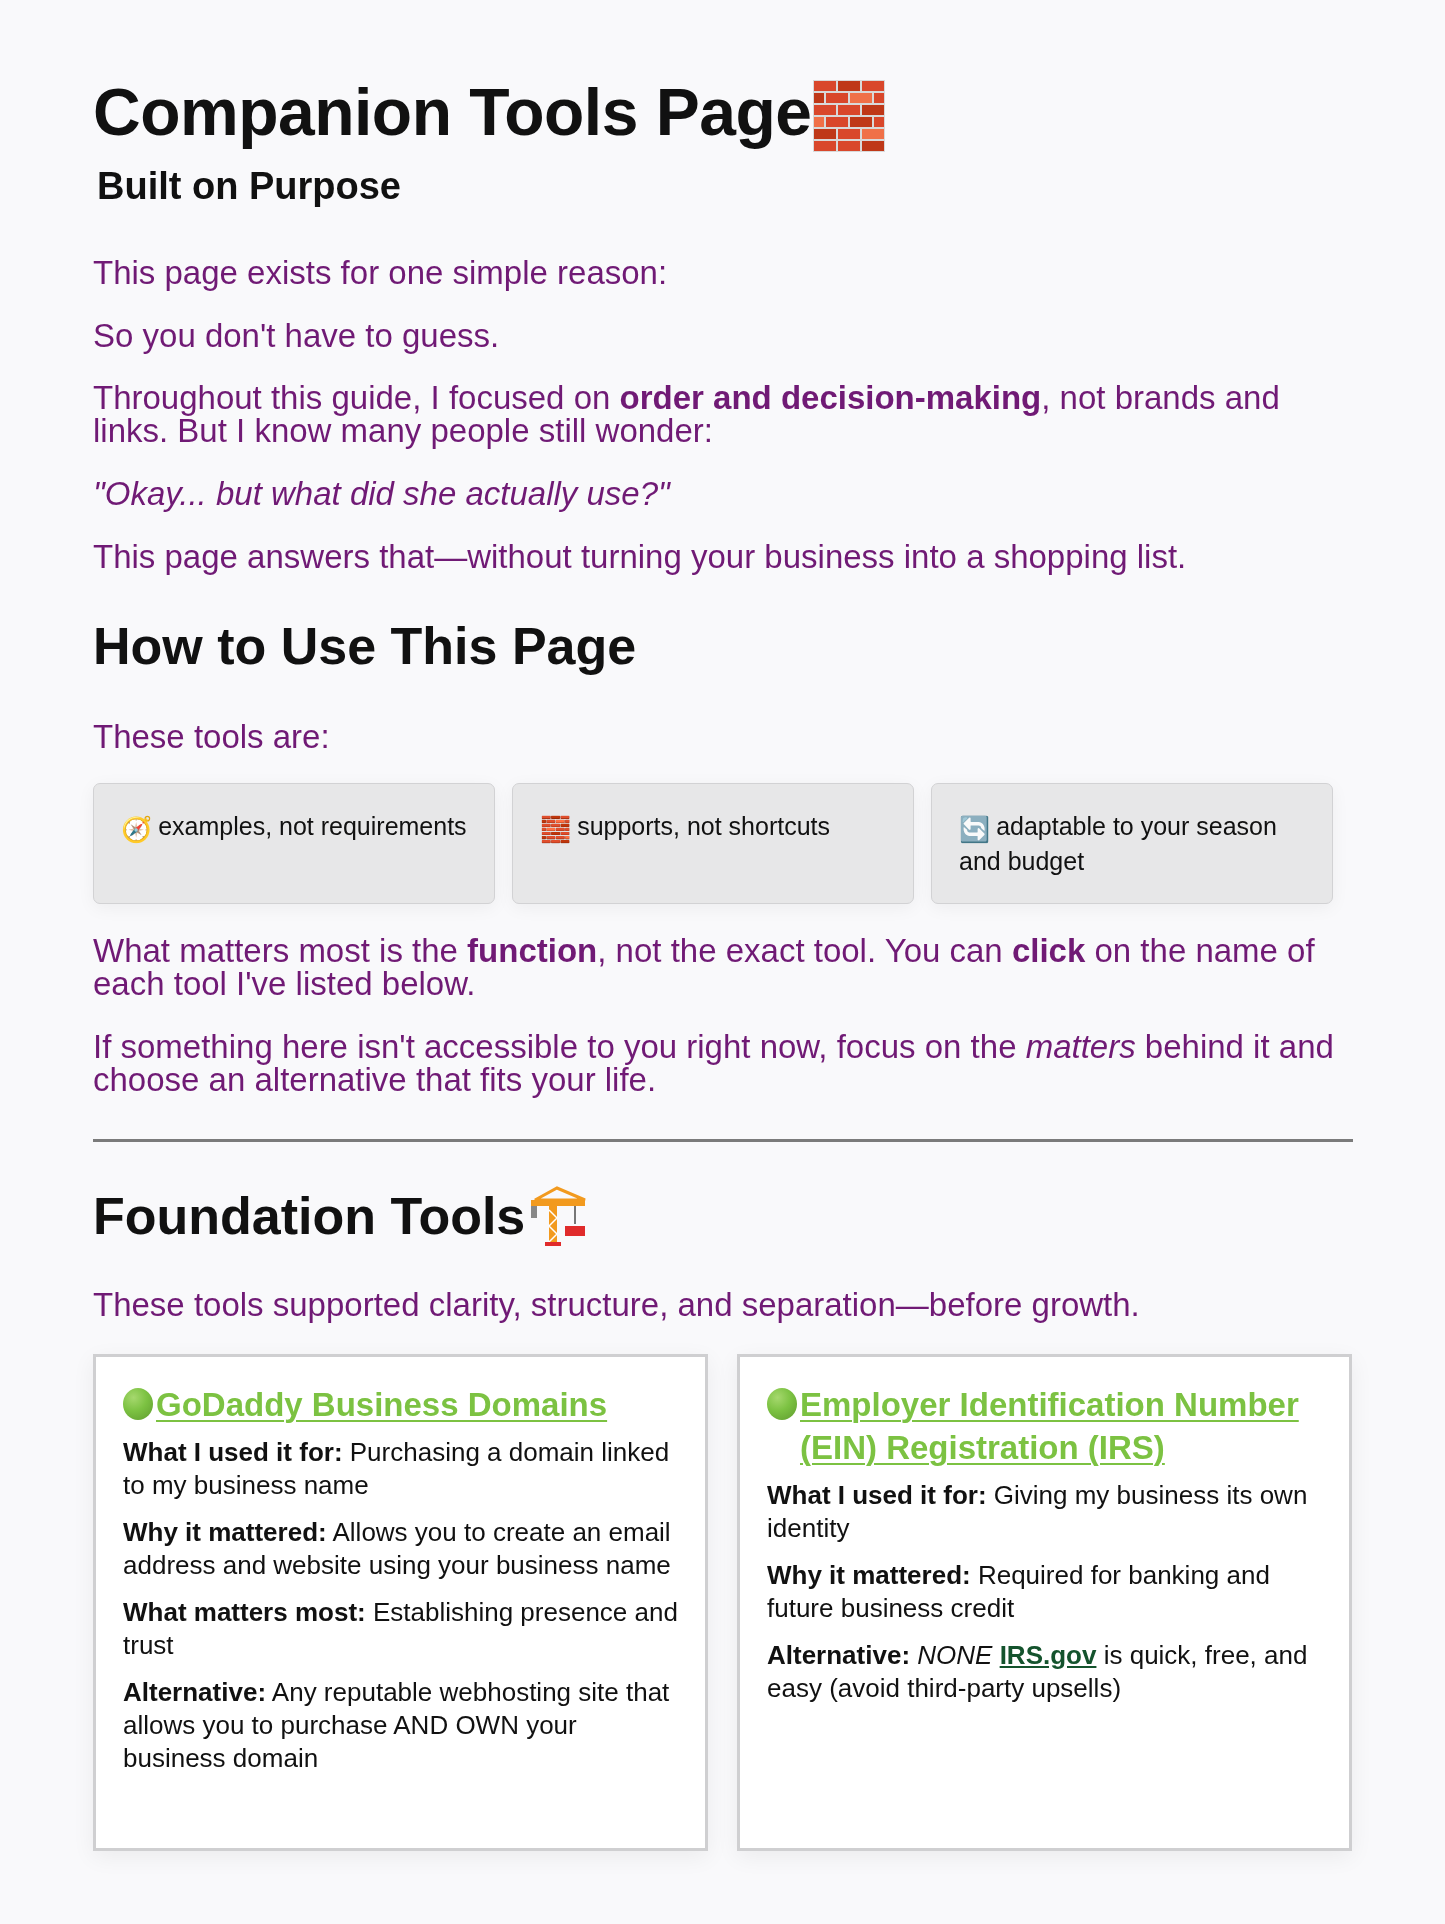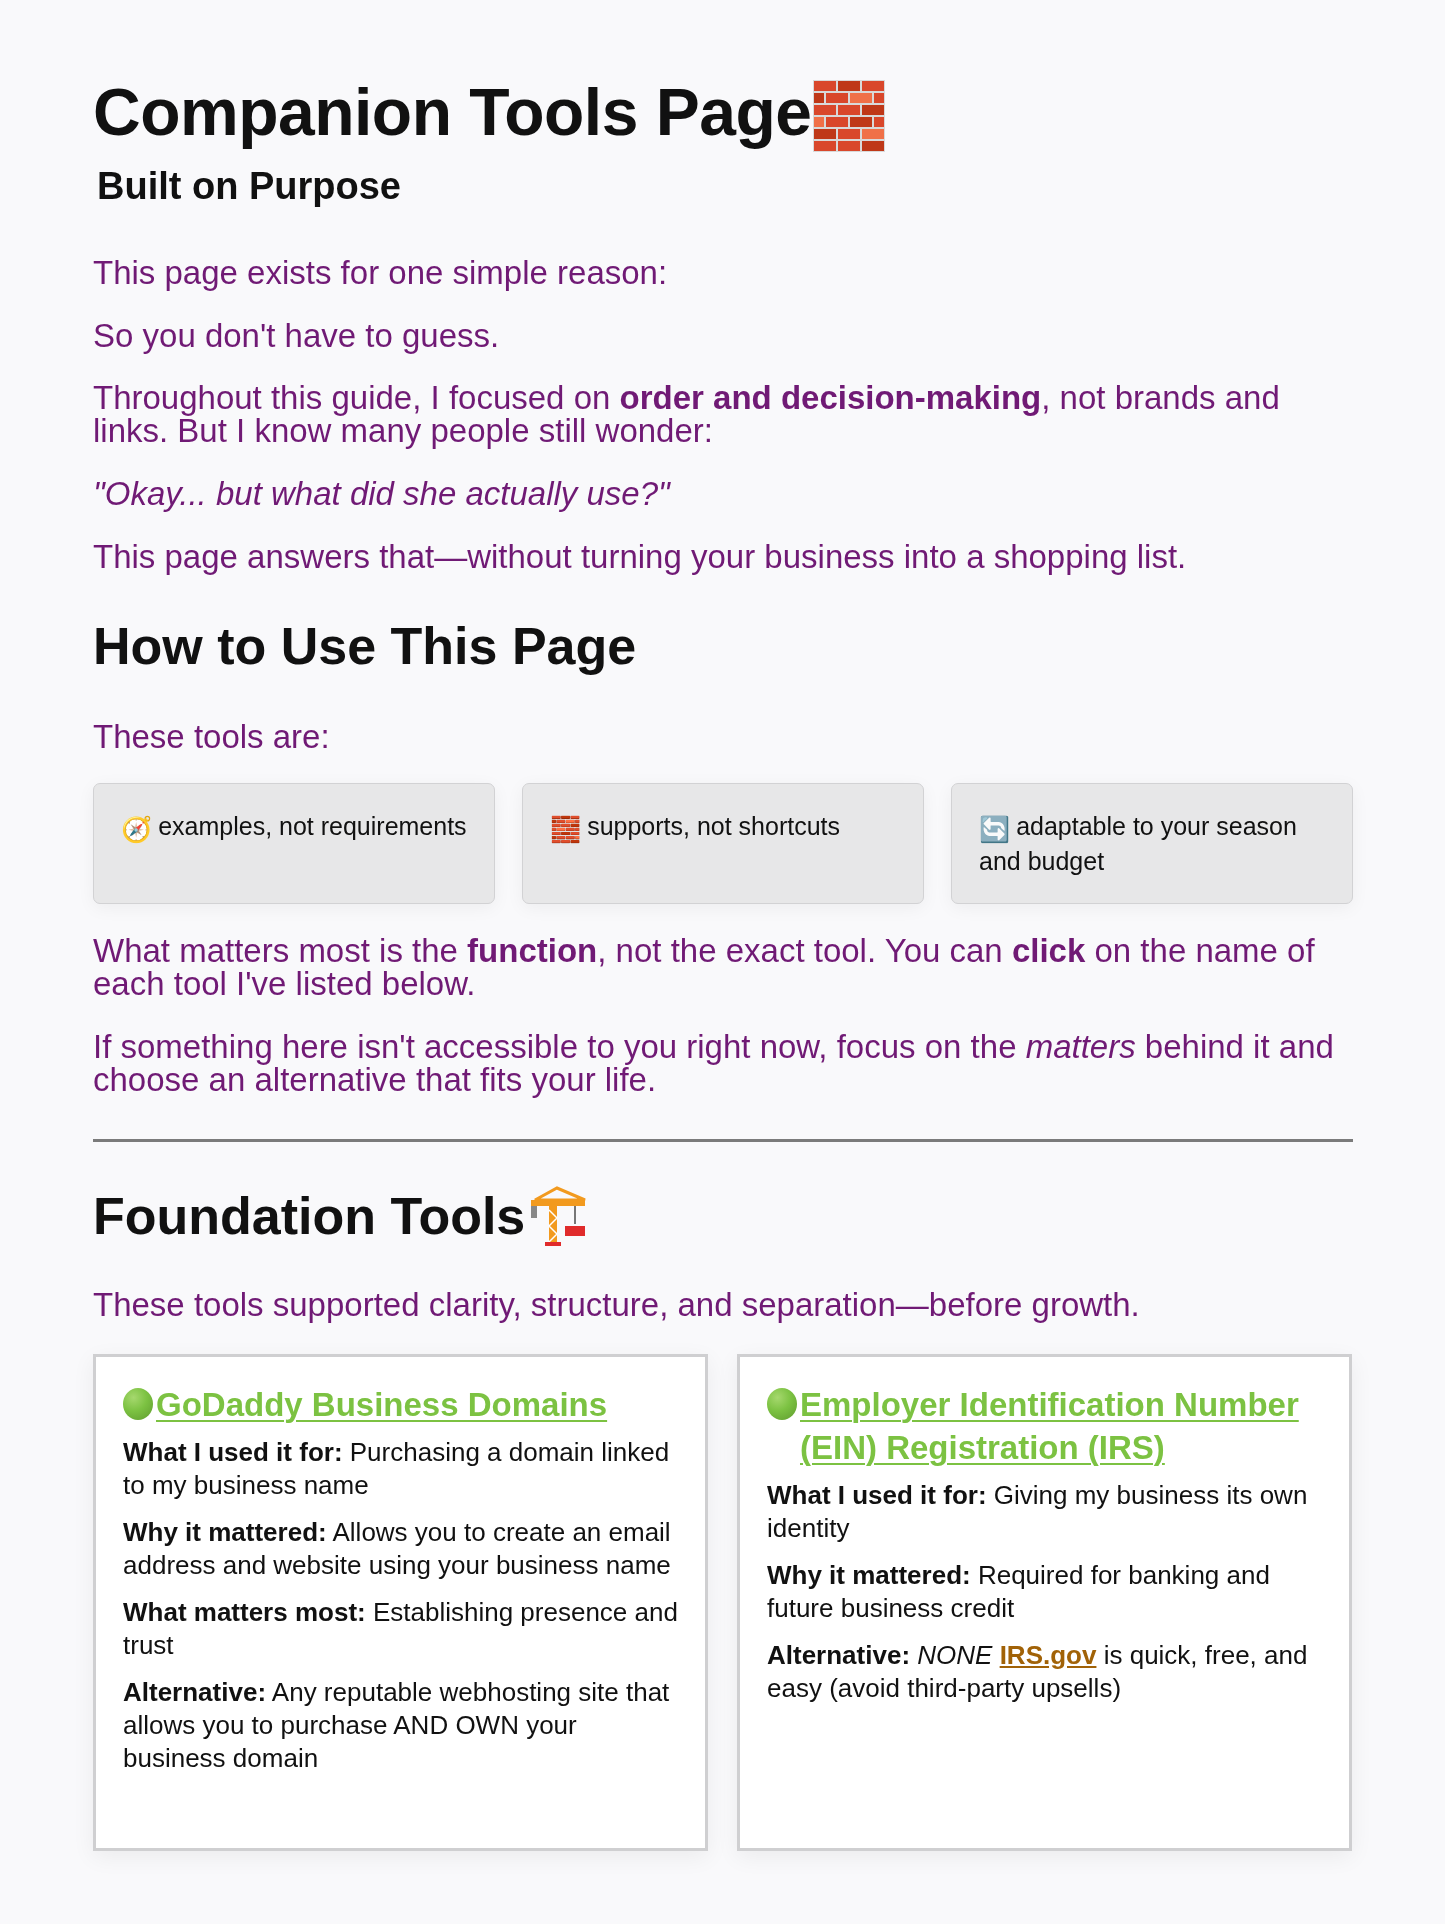--- a/index.html
+++ b/index.html
@@ -8,34 +8,34 @@
   .page { position: absolute; left: 93px; top: 0; width: 1260px; }
 
   .title { position: absolute; top: 72px; left: 0; font-size: 66px; font-weight: 700; letter-spacing: -0.5px; line-height: 80px; white-space: nowrap; display: flex; align-items: flex-end; }
   .subtitle { position: absolute; top: 162px; left: 4px; font-size: 38px; font-weight: 700; line-height: 48px; }
 
   .p { position: absolute; left: 0; font-size: 33px; line-height: 33px; width: 1260px; color: #701a75; }
   .p b { font-weight: 700; }
   .h2 { position: absolute; left: 0; font-size: 52px; font-weight: 700; line-height: 64px; white-space: nowrap; display: flex; align-items: center; }
   .h2 .light { font-weight: 400; margin-left: 14px; }
 
-  .callouts { position: absolute; left: 0; top: 783px; width: 1260px; display: flex; gap: 27px; }
+  .callouts { position: absolute; left: 0; top: 783px; width: 1260px; display: flex; gap: 17px; }
   .callout { width: 402px; height: 121px; background: #e7e7e8; border: 1.5px solid #d2d2d4; border-radius: 7px; padding: 26px 26px 0 27px; font-size: 25px; line-height: 32px; box-shadow: 0 4px 18px rgba(0,0,0,0.05); }
   .emoji { display: inline-block; vertical-align: -3px; margin-right: 6px; }
 
   .divider { position: absolute; left: 0; top: 1139px; width: 1260px; height: 3px; background: #7b7b7b; }
 
   .cards { position: absolute; left: 0; top: 1354px; width: 1260px; display: flex; gap: 29px; }
   .card { width: 615px; height: 497px; background: #ffffff; border: 3px solid #cfcfd1; border-radius: 0; padding: 26px 26px 0 27px; box-shadow: 0 6px 22px rgba(0,0,0,0.06); }
   .card-title { display: flex; align-items: flex-start; font-size: 33px; font-weight: 700; line-height: 43px; color: #7cc242; margin-bottom: 10px; }
   .card-title a { color: #7cc242; text-decoration: underline; text-underline-offset: 4px; text-decoration-thickness: 2px; }
   .dot { flex: 0 0 auto; width: 30px; height: 32px; border-radius: 50%; background: radial-gradient(circle at 35% 30%, #a6d86e 0%, #7cc242 45%, #5e9a2e 100%); margin-top: 5px; margin-right: 3px; }
   .card p { font-size: 26px; line-height: 33px; margin-bottom: 14px; color: #111; }
   .card p b { font-weight: 700; }
-  .card p a { color: #a16207; font-weight: 700; text-decoration: underline; }
+  .card p a { color: #14532d; font-weight: 700; text-decoration: underline; }
 </style>
 </head>
 <body>
 
 <div class="page">
 
   <h1 class="title">
     <span>Companion Tools Page</span>
     <svg width="72" height="72" viewBox="0 0 72 72" style="margin-left:2px">
       <rect x="0" y="0" width="72" height="72" fill="#d9d9d9"></rect>

